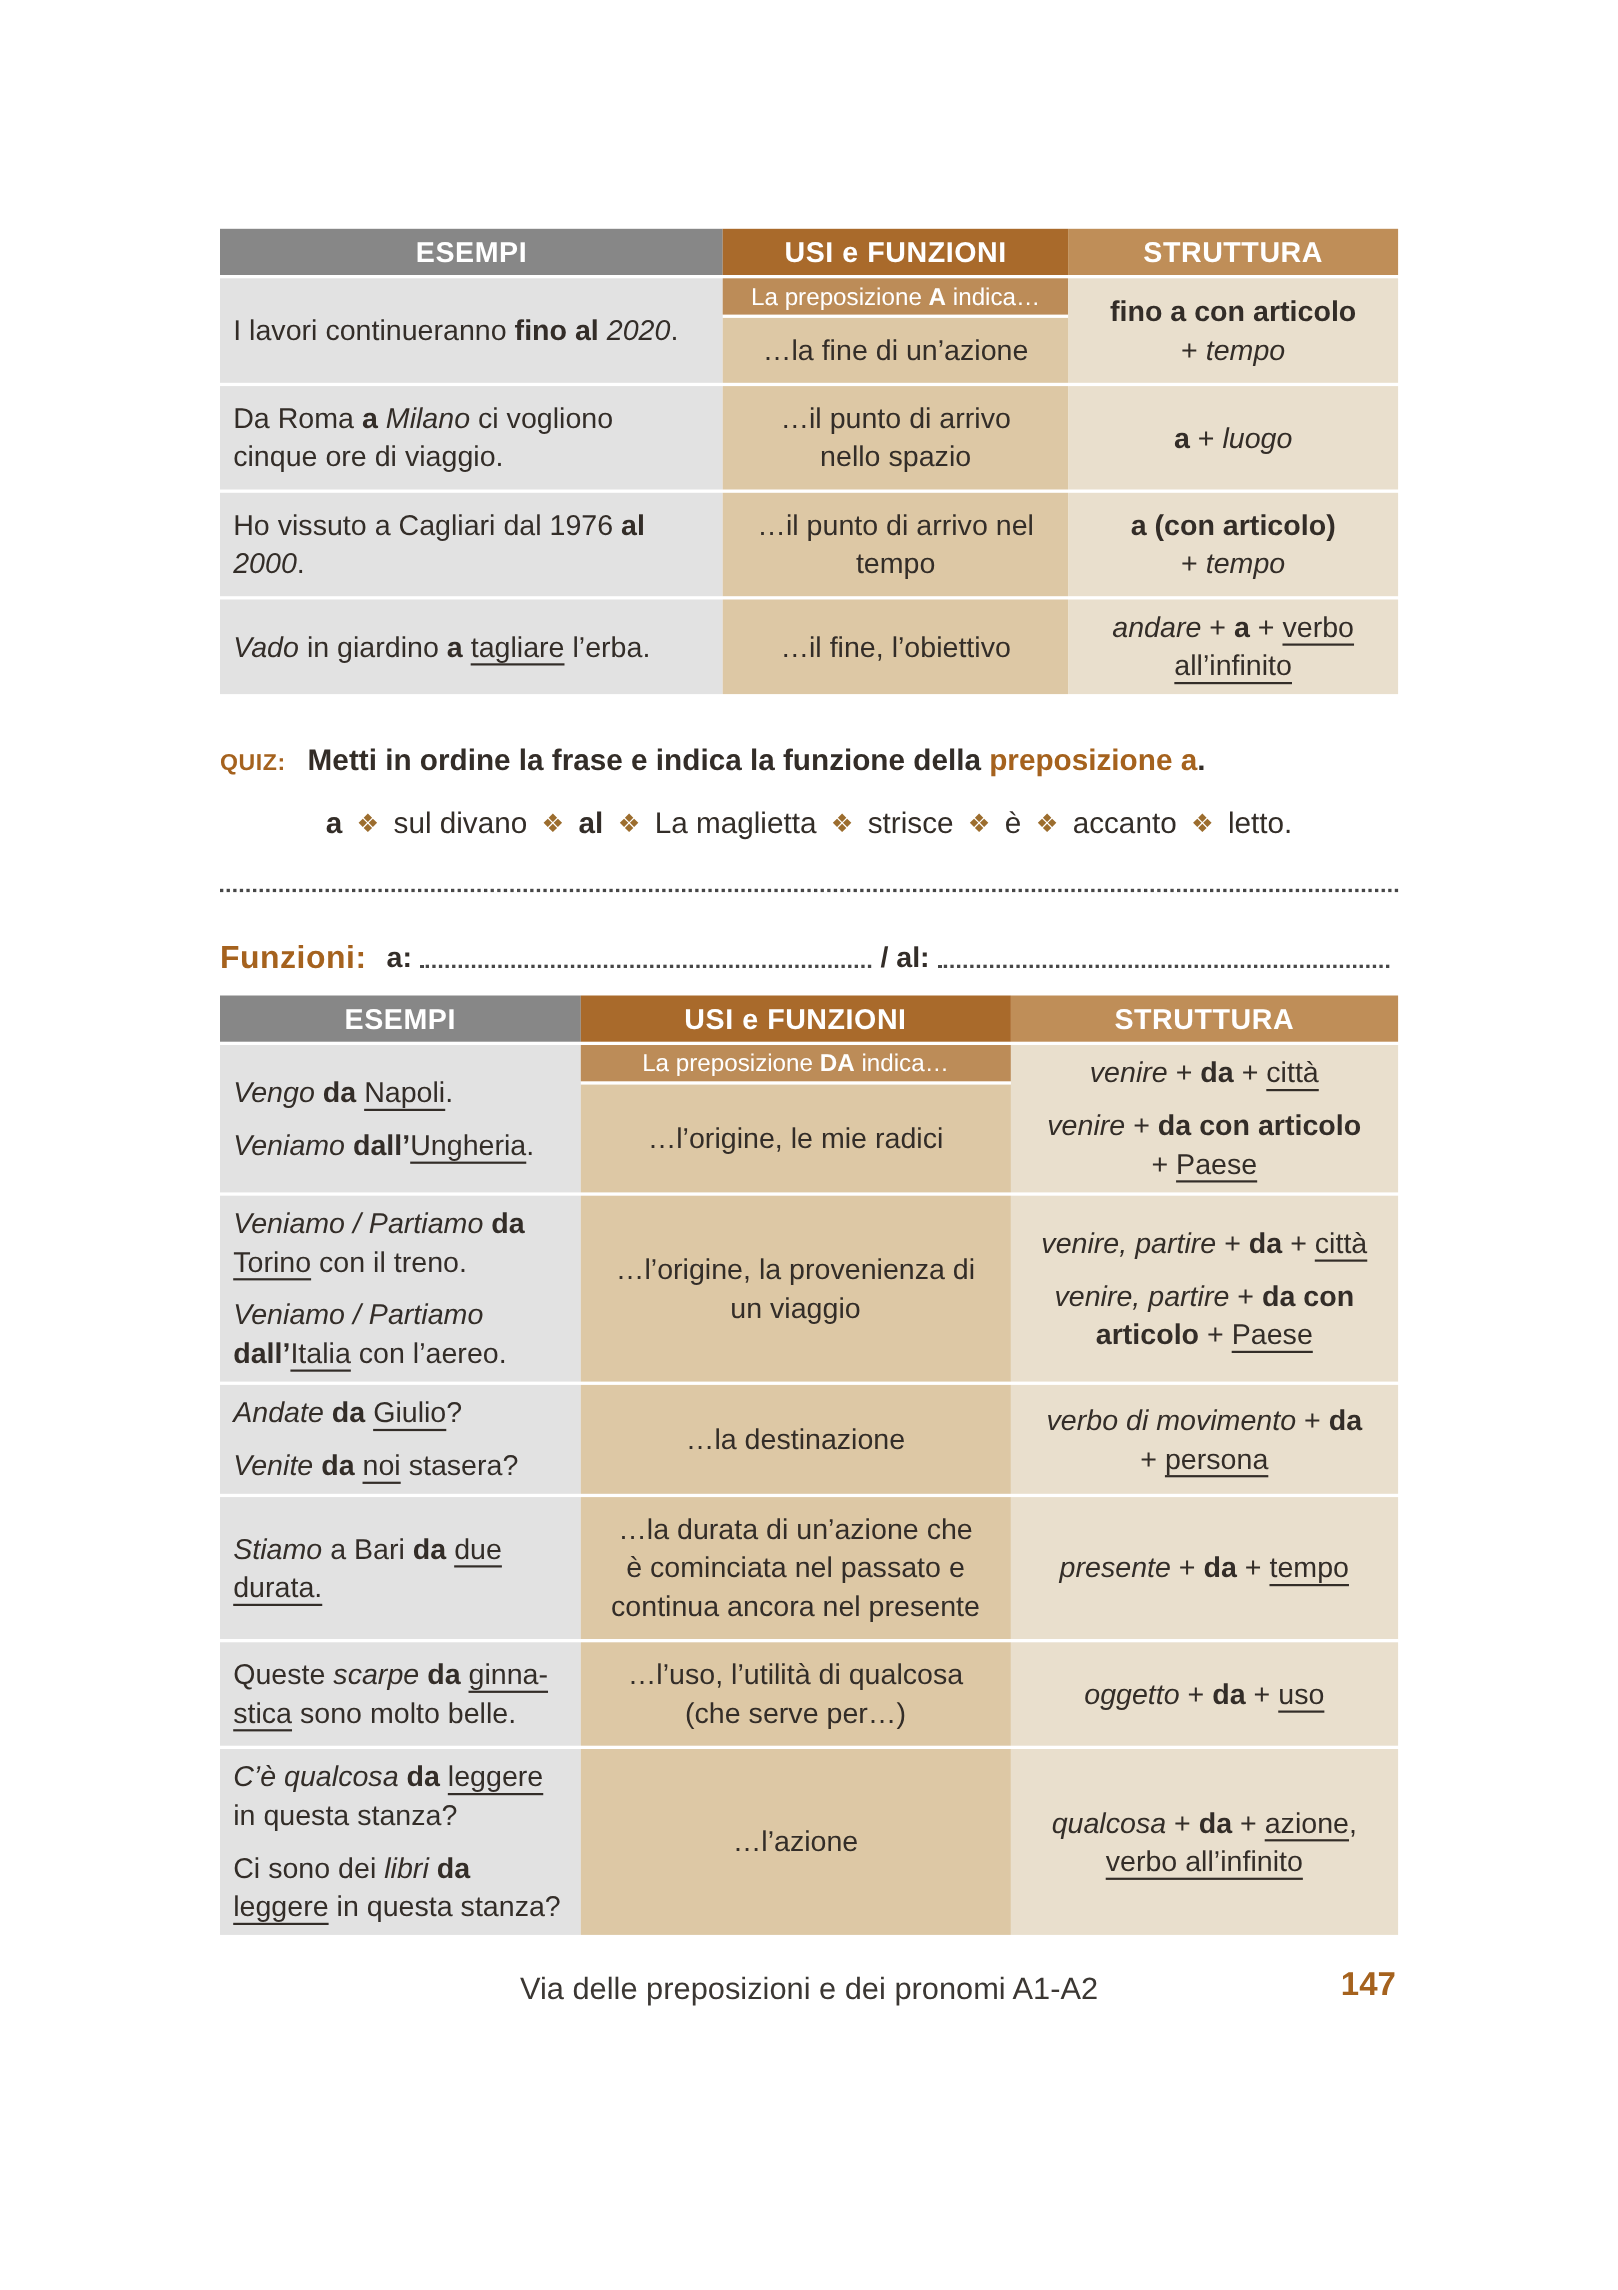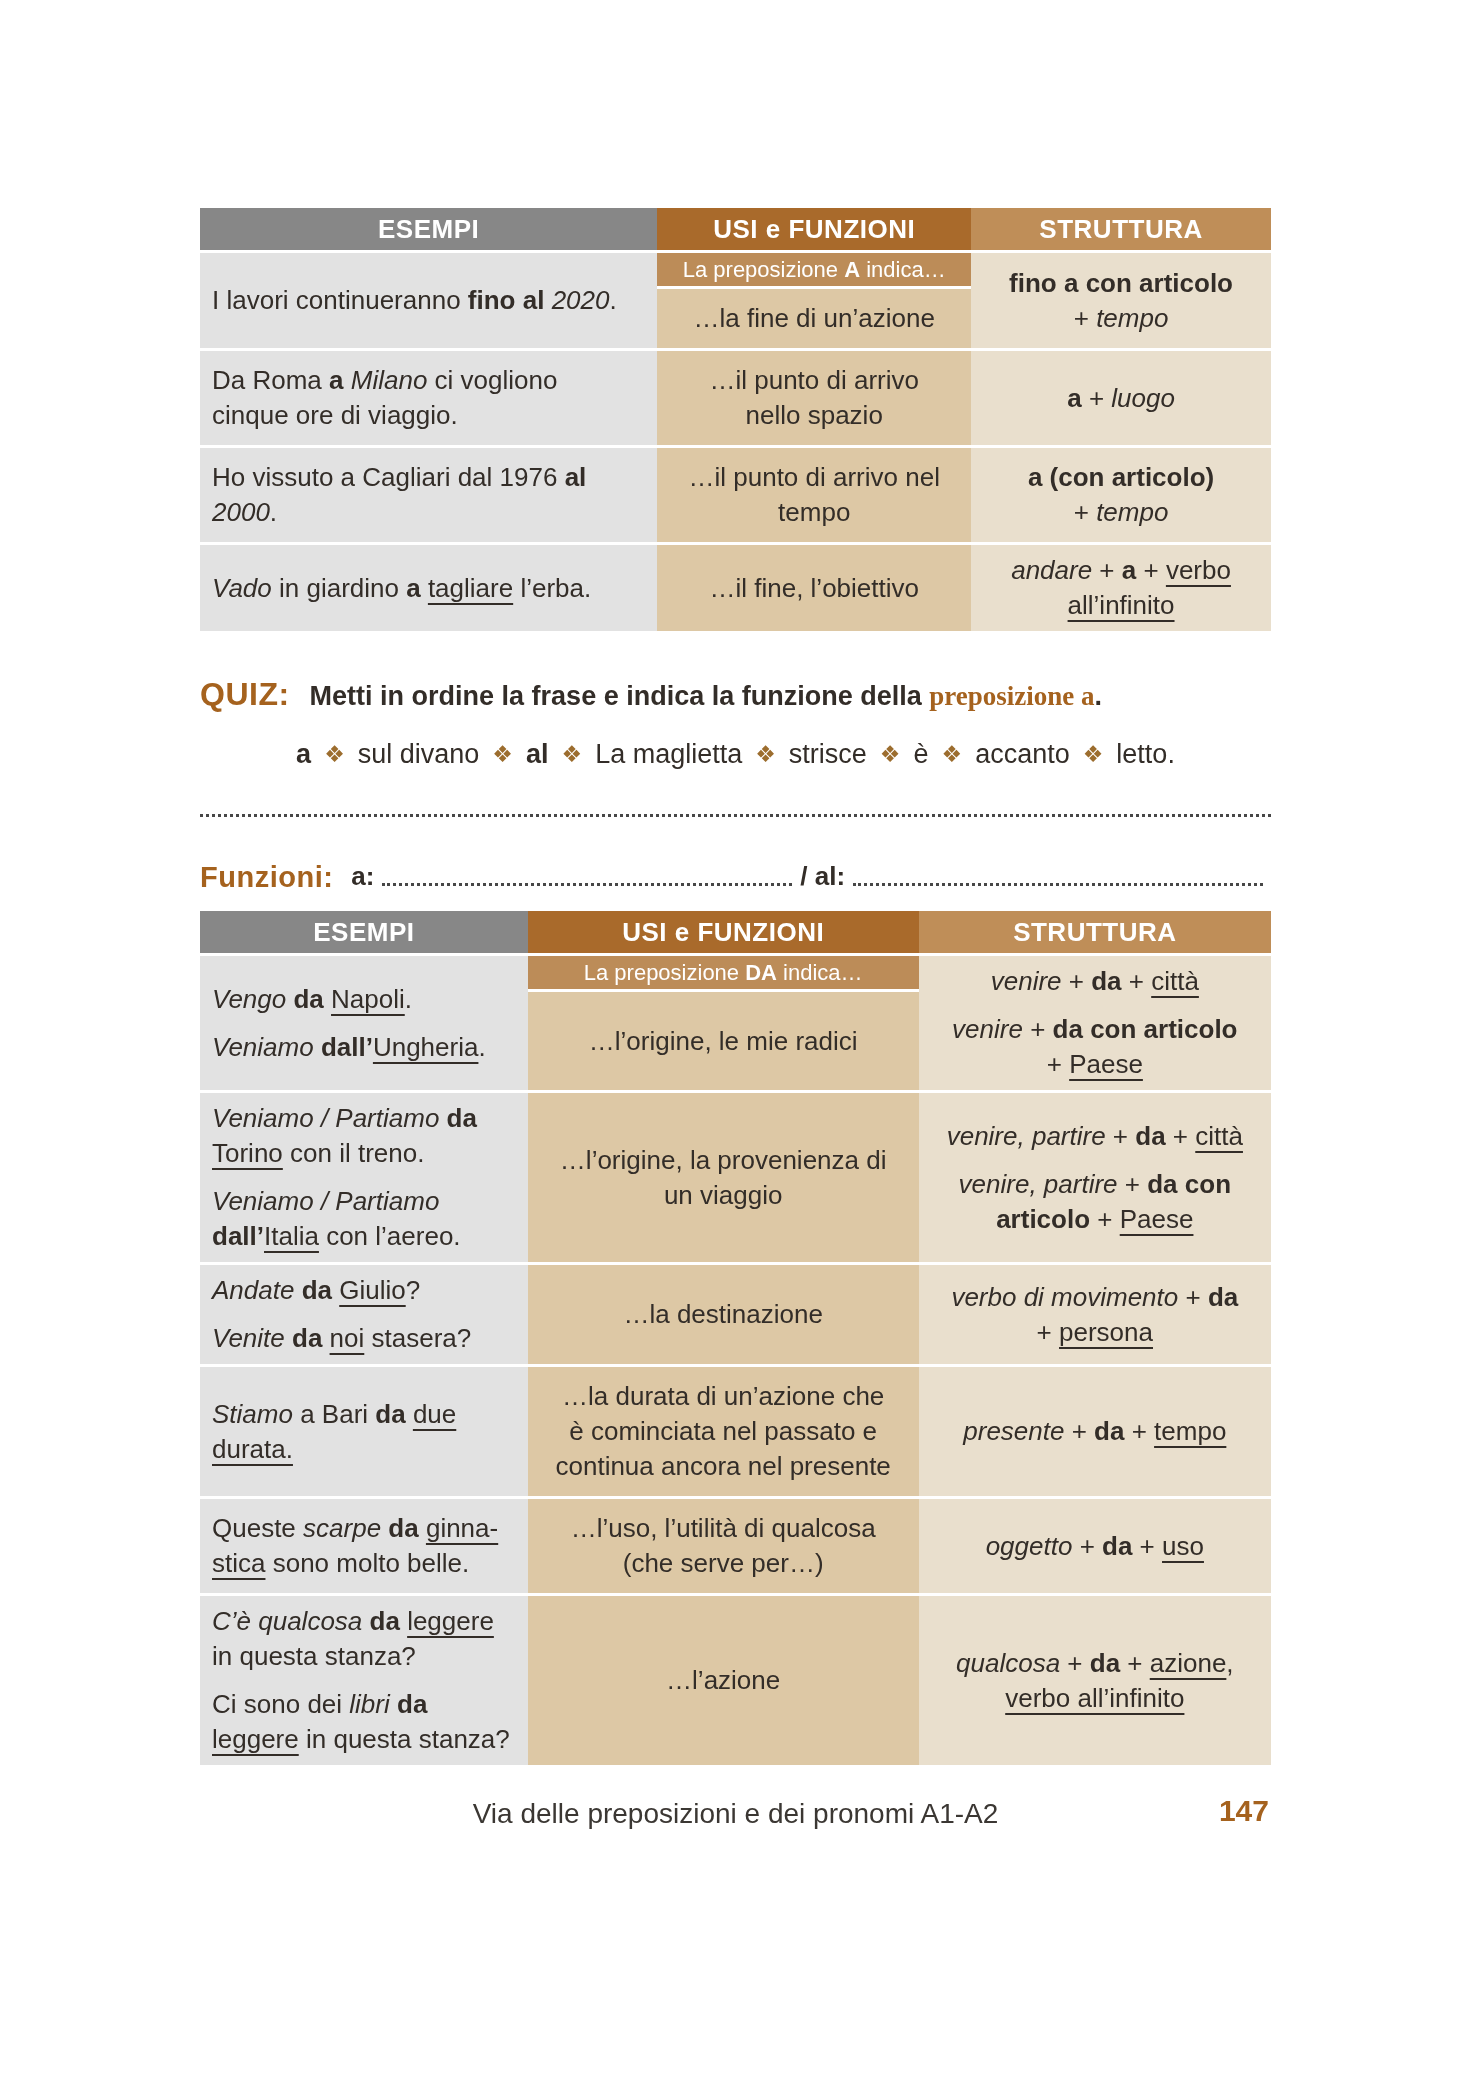--- a/index.html
+++ b/index.html
@@ -68,26 +68,26 @@
   .tl.gap { margin-top: 13px; }
   .sb { font-weight: bold; }
   .si { font-style: italic; }
   .su { text-decoration: underline; text-decoration-thickness: 2px; text-underline-offset: 6px; }
 
   
   .quiz-head { margin-top: 42px; display: flex; align-items: baseline; }
   .quiz-label {
     color: #a5621e;
     font-weight: bold;
-    font-size: 32px;
+    font-size: 21px;
     letter-spacing: 0.5px;
     margin-right: 20px;
   }
   .quiz-text { font-size: 27px; font-weight: bold; color: #332d28; }
-  .quiz-text .accent { color: #a5621e; font-family: Liberation Serif, serif; }
+  .quiz-text .accent { color: #a5621e; }
 
   .scramble {
     margin-top: 26px;
     text-align: center;
     font-size: 27px;
   }
   .scramble .tok { color: #332d28; }
   .scramble .dia {
     color: #9c6d2e;
     font-size: 23px;

